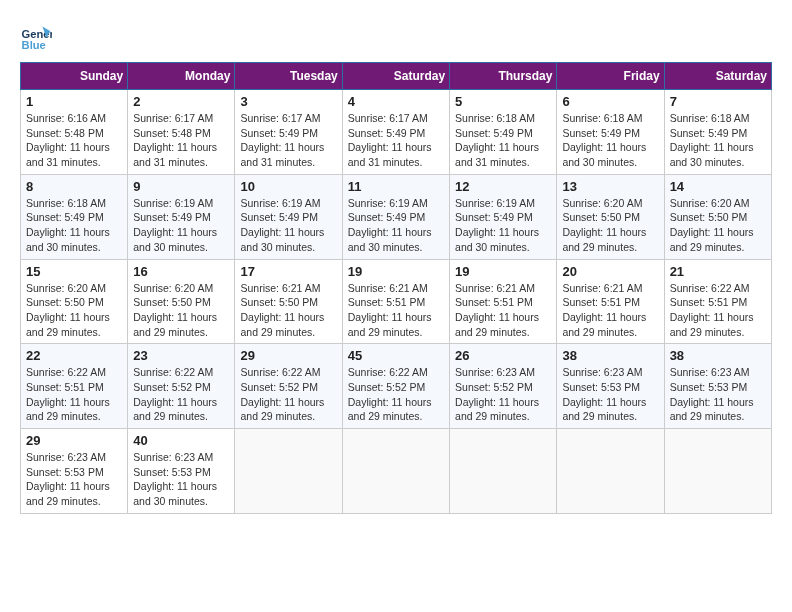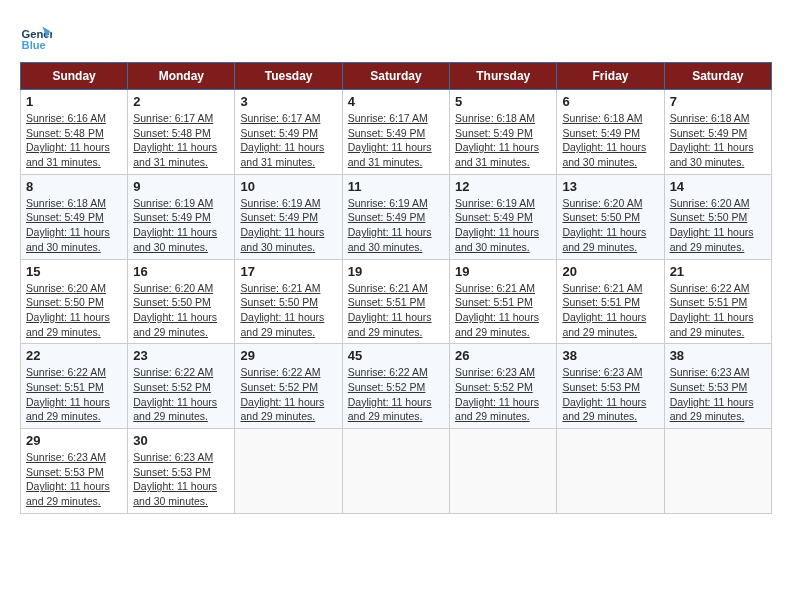--- a/index.html
+++ b/index.html
@@ -36,24 +36,24 @@
     .subtitle {
       font-size: 14px;
       color: #555;
     }
     .calendar {
       width: 100%;
       border-collapse: collapse;
       font-size: 11px;
     }
     .calendar th {
-      background: #7f1d1d;
+      background: #701a75;
       color: #fff;
       padding: 6px 4px;
-      text-align: center;
+      text-align: right;
       font-size: 12px;
       border: 1px solid #2e6da4;
       margin-top: 16px;
     }
     .calendar td {
       border: 1px solid #ccc;
       vertical-align: top;
       padding: 4px 5px;
       width: 108px;
       min-height: 80px;
@@ -66,21 +66,20 @@
       font-size: 13px;
       font-weight: bold;
       color: #222;
       display: block;
       margin-bottom: 2px;
     }
     .day-info {
       color: #333;
       font-size: 10.5px;
       line-height: 1.4;
-      text-decoration: underline;
     }
     .empty {
       background: #f9f9f9 !important;
     }
   </style>
 </head>
 <body>
 
 <div class="header">
   <div class="logo">
@@ -344,21 +343,21 @@
       <tr>
         <td>
         <span class="day-num">29</span>
         <div class="day-info">
           Sunrise: 6:23 AM<br>
           Sunset: 5:53 PM<br>
           Daylight: 11 hours and 29 minutes.
         </div>
       </td>
         <td>
-        <span class="day-num">30</span>
+        <span class="day-num">40</span>
         <div class="day-info">
           Sunrise: 6:23 AM<br>
           Sunset: 5:53 PM<br>
           Daylight: 11 hours and 30 minutes.
         </div>
       </td>
         <td class="empty"></td>
         <td class="empty"></td>
         <td class="empty"></td>
         <td class="empty"></td>

